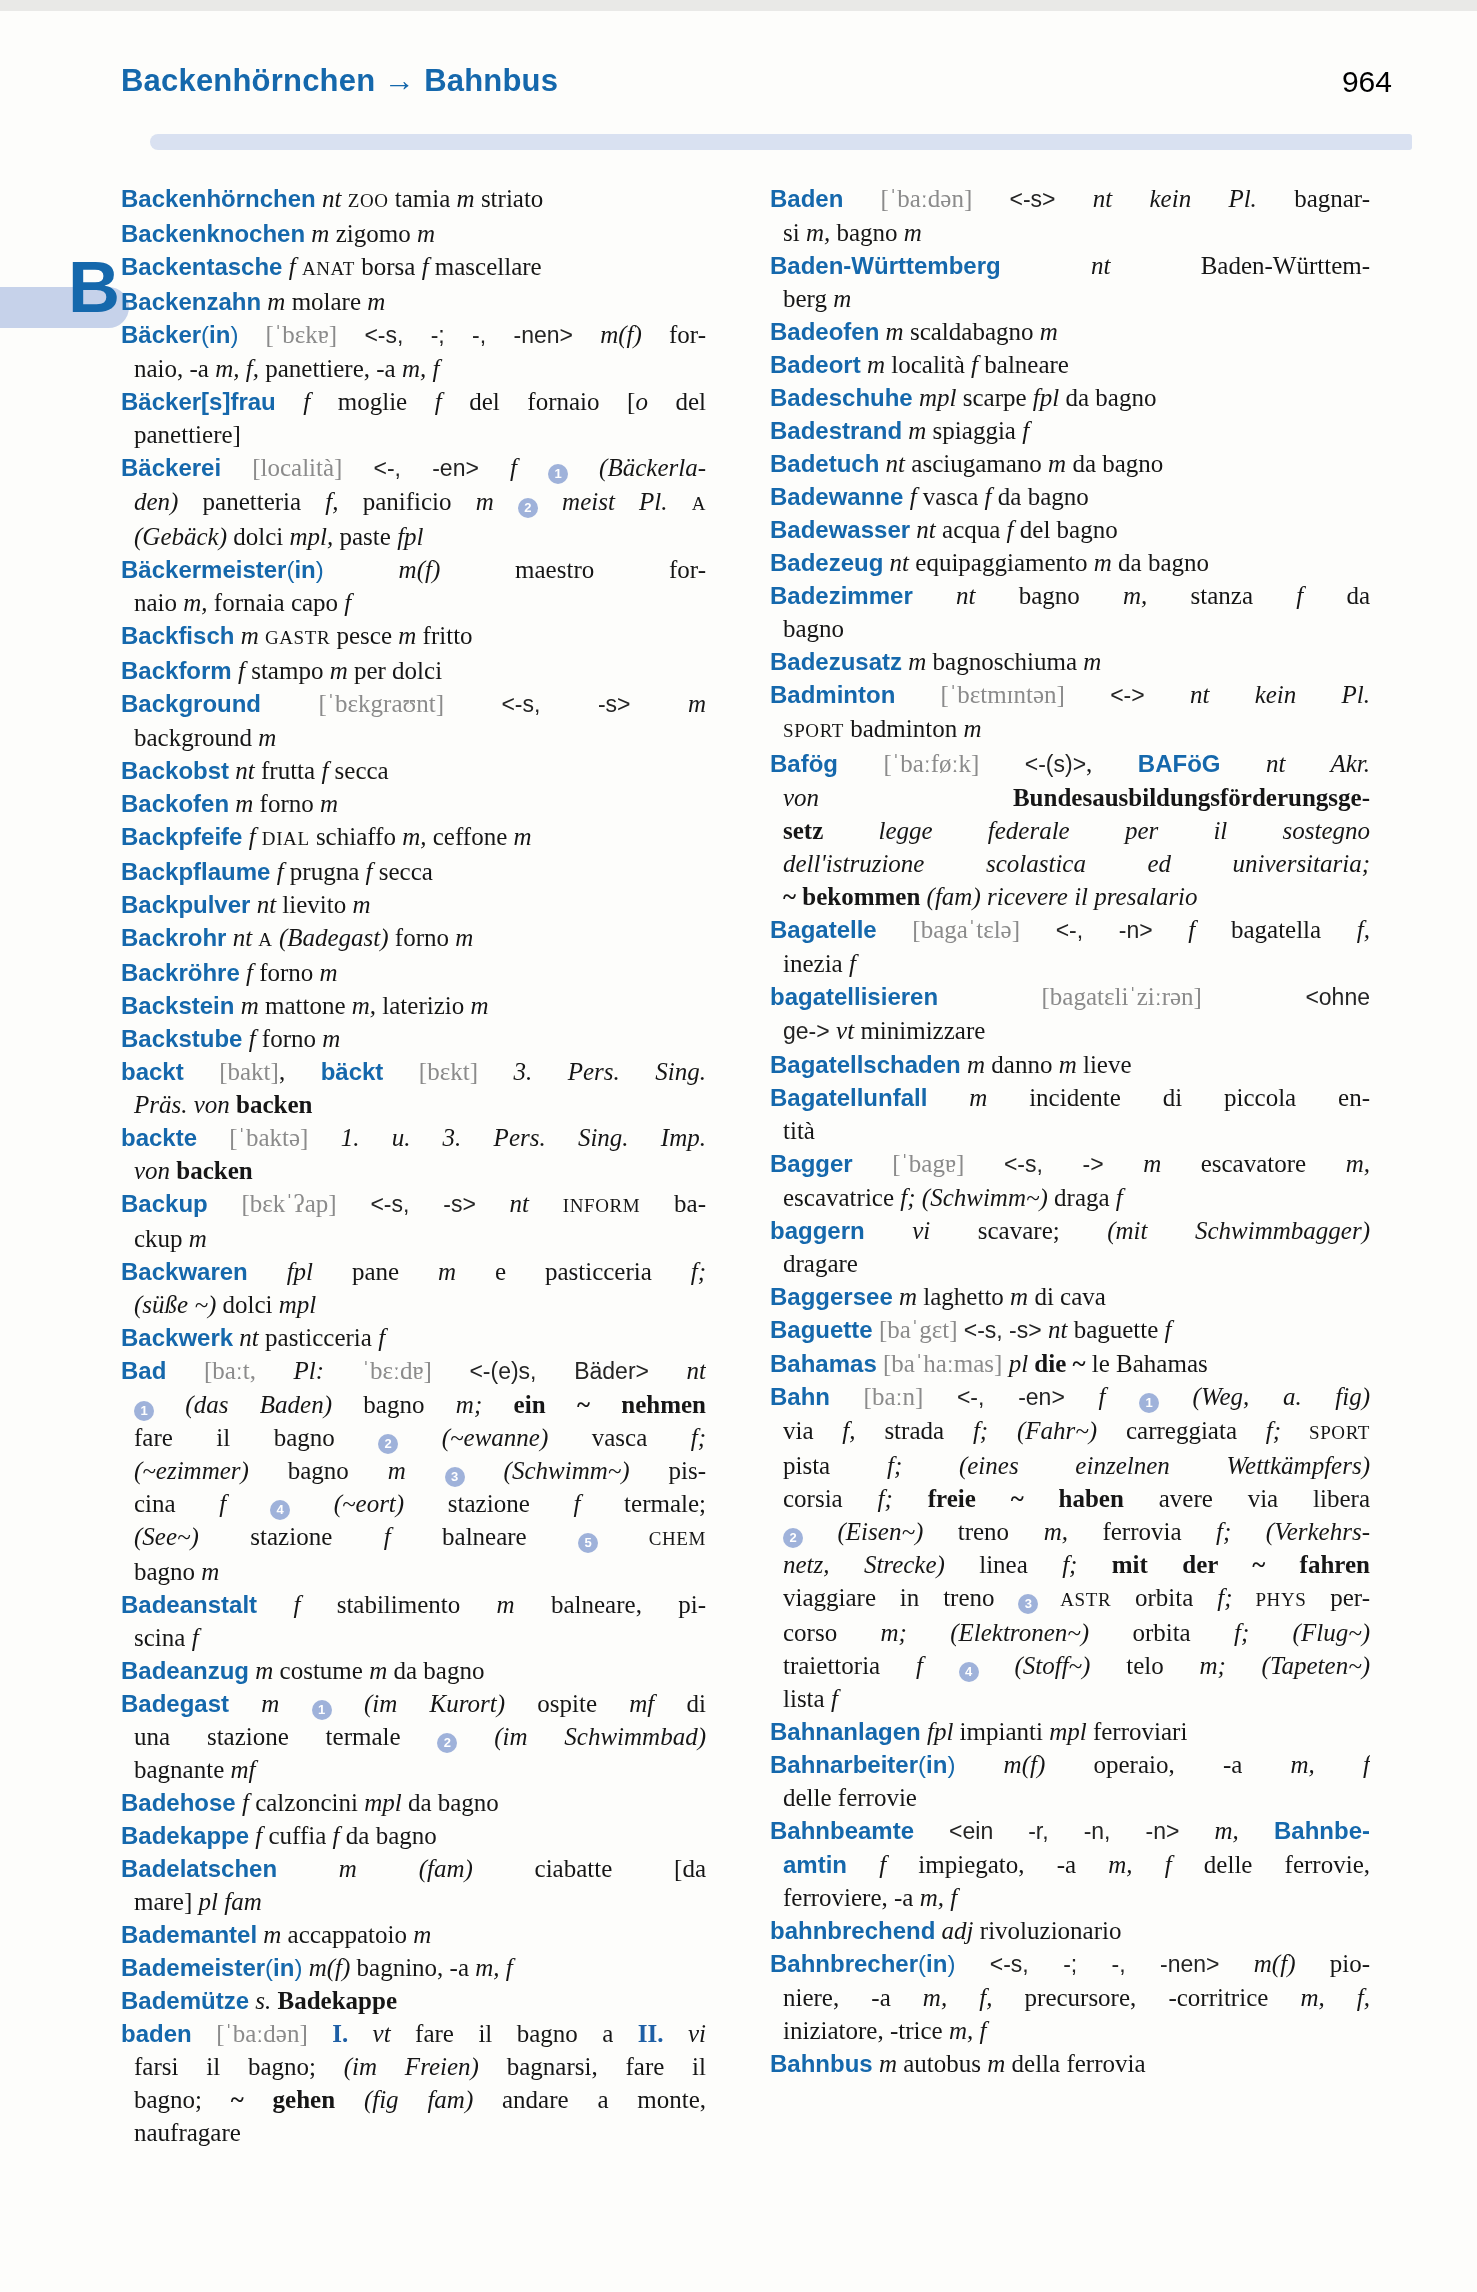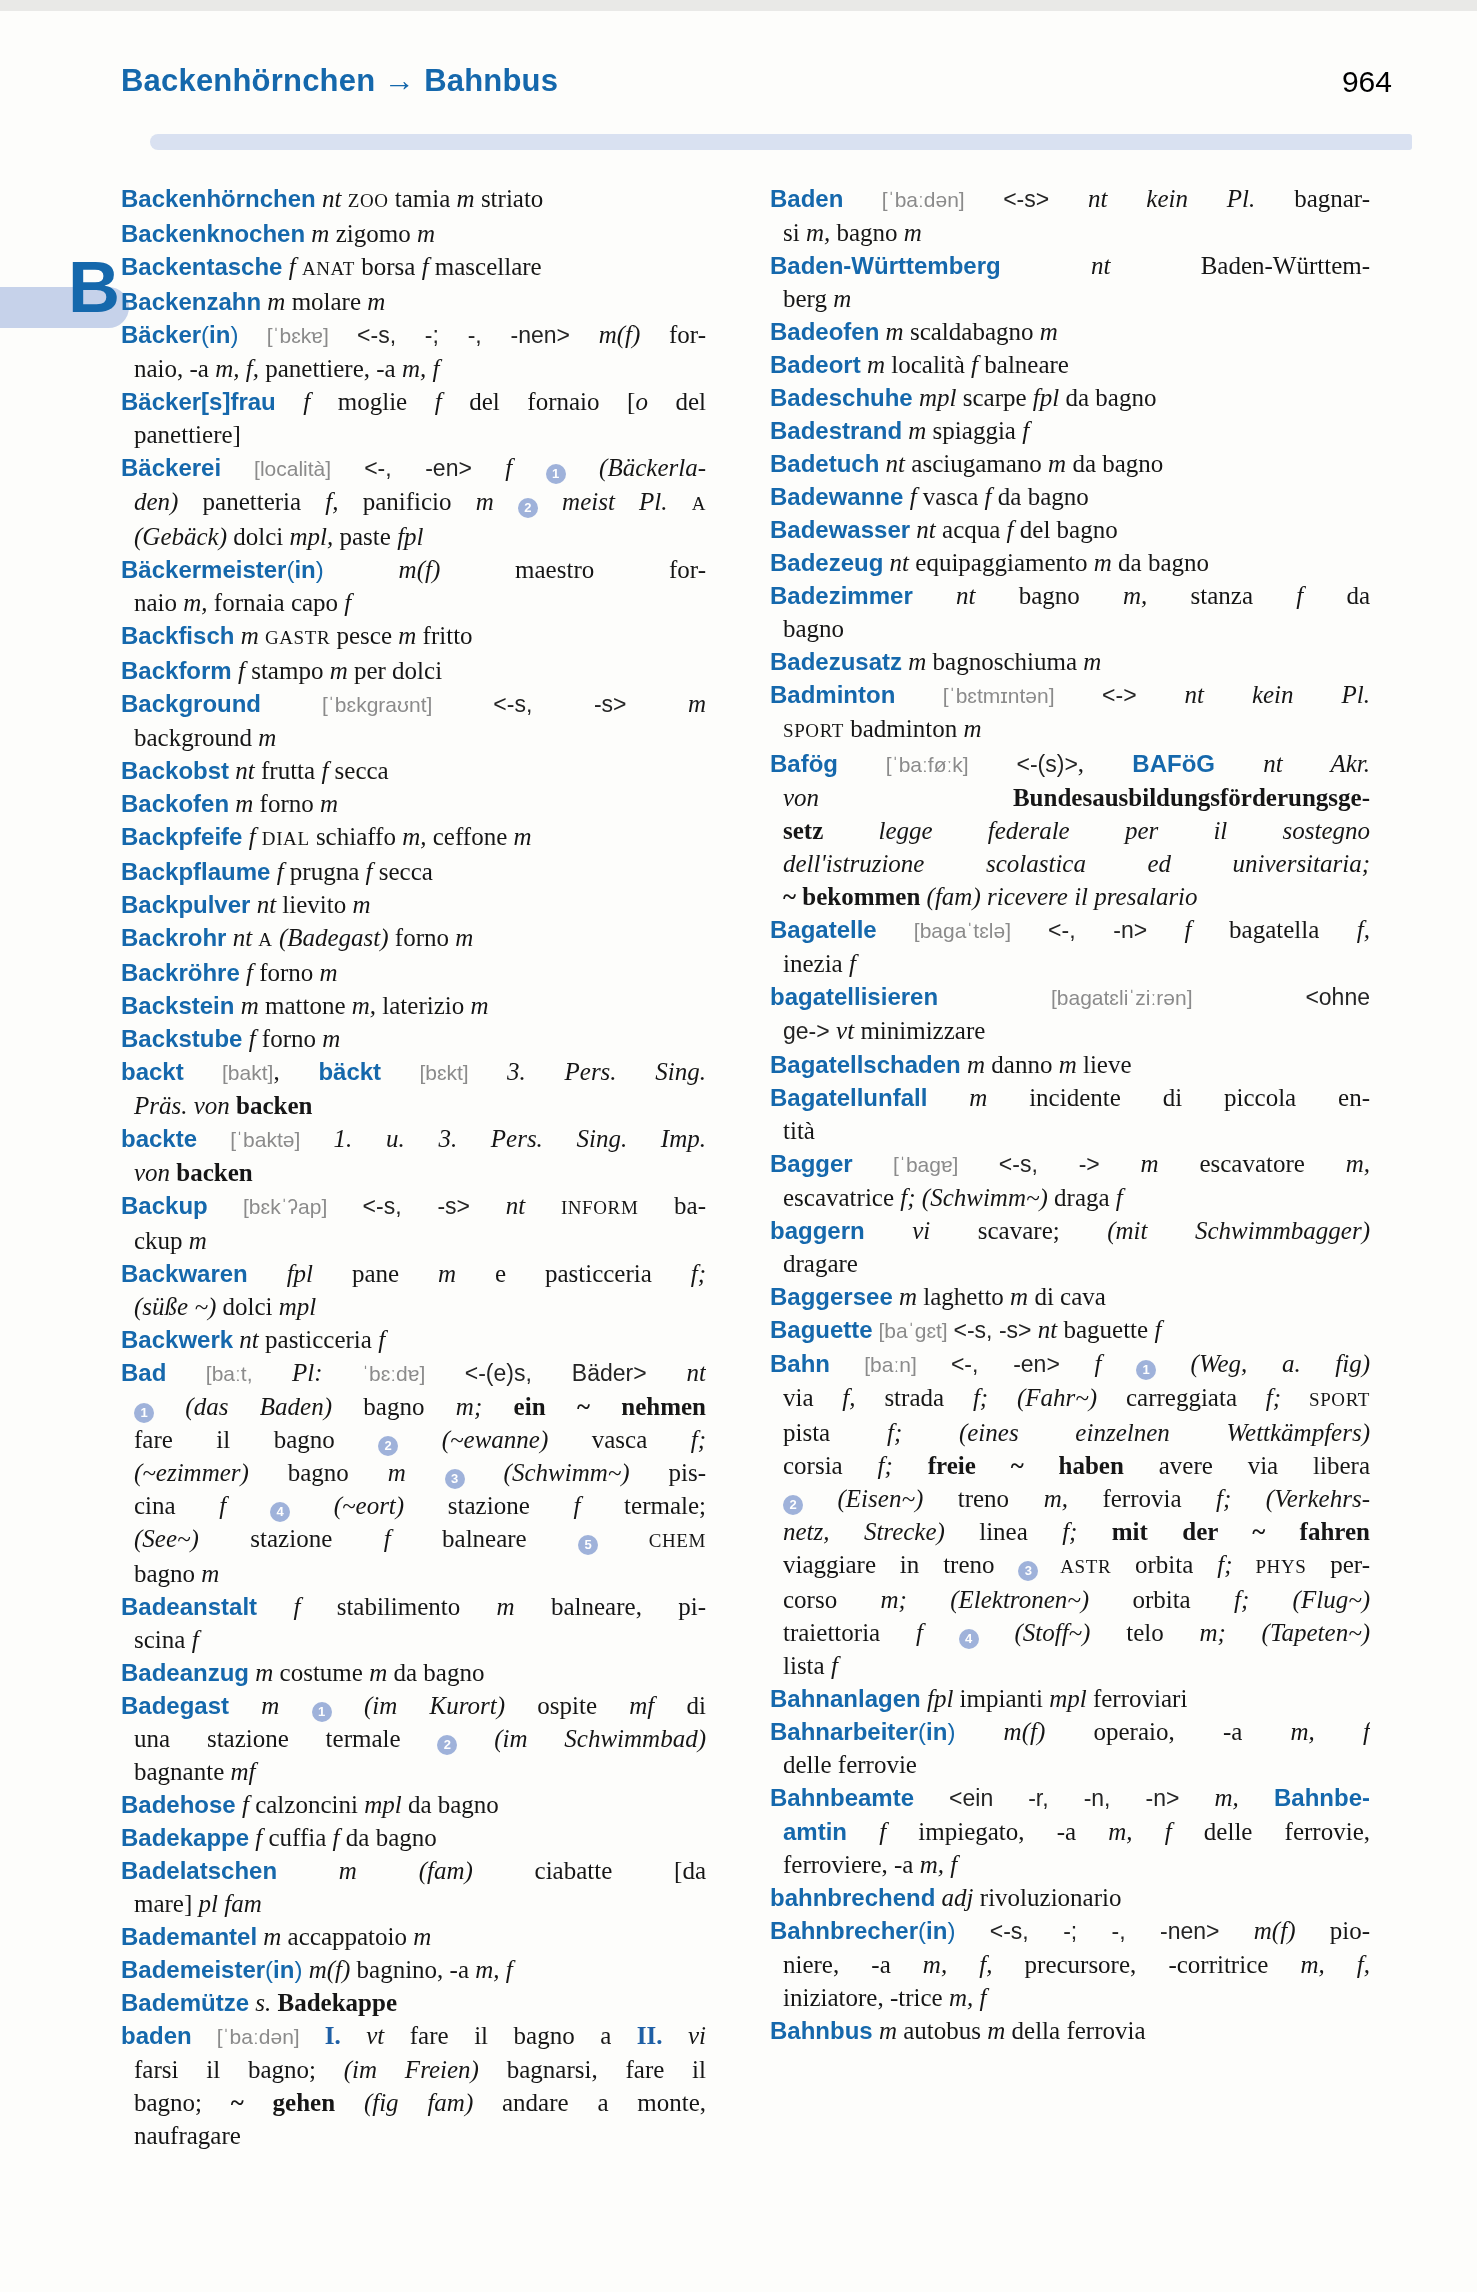--- a/index.html
+++ b/index.html
@@ -41,21 +41,21 @@
   #col-right{left:770px; width:600px;}
   .entry{margin:0; padding:0;}
   .line{
     font-size:25px; line-height:33px; text-align:justify; text-align-last:left;
     white-space:normal; overflow:hidden;
   }
   .line.just{text-align-last:justify;}
   .line.cont{padding-left:13px;}
   .s-h{font-family:"Liberation Sans",sans-serif;font-weight:700;color:var(--headword);font-size:24px;}
   .s-hl{font-family:"Liberation Sans",sans-serif;font-weight:400;color:var(--headword);font-size:24px;}
-  .s-p{font-family:Liberation Sans, sans-serif;color:var(--ipa);font-size:21px;}
+  .s-p{font-family:Liberation Serif, serif;color:var(--ipa);font-size:25px;}
   .s-g{font-family:"Liberation Sans",sans-serif;color:#242424;font-size:23px;}
   .s-i{font-style:italic;}
   .s-r{}
   .s-b{font-weight:700;}
   .s-R{font-weight:700;color:var(--roman);}
   .s-sc{text-transform:uppercase;font-size:19px;letter-spacing:0.6px;}
   .s-n{
     display:inline-flex;align-items:center;justify-content:center;
     width:20px;height:20px;border-radius:50%;background:var(--badge);
     color:#fff;font-family:"Liberation Sans",sans-serif;font-size:13px;
@@ -278,20 +278,23 @@
         <div class="line just"><span class="s-h">baggern</span><span class="s-i"> vi </span><span class="s-r">scavare; </span><span class="s-i">(mit Schwimmbagger)</span></div>
         <div class="line cont"><span class="s-r">dragare</span></div>
       </div>
       <div class="entry">
         <div class="line"><span class="s-h">Baggersee</span><span class="s-i"> m </span><span class="s-r">laghetto </span><span class="s-i">m</span><span class="s-r"> di cava</span></div>
       </div>
       <div class="entry">
         <div class="line"><span class="s-h">Baguette</span><span class="s-p"> [baˈgɛt] </span><span class="s-g">&lt;-s, -s&gt;</span><span class="s-i"> nt </span><span class="s-r">baguette </span><span class="s-i">f</span></div>
       </div>
       <div class="entry">
+        <div class="line"><span class="s-h">Bahamas</span><span class="s-p"> [baˈhaːmas] </span><span class="s-i">pl </span><span class="s-b">die ~</span><span class="s-r"> le Bahamas</span></div>
+      </div>
+      <div class="entry">
         <div class="line just"><span class="s-h">Bahn</span><span class="s-p"> [baːn] </span><span class="s-g">&lt;-, -en&gt;</span><span class="s-i"> f </span><span class="s-n">1</span><span class="s-i"> (Weg, a. fig)</span></div>
         <div class="line cont just"><span class="s-r">via </span><span class="s-i">f,</span><span class="s-r"> strada </span><span class="s-i">f; (Fahr~)</span><span class="s-r"> carreggiata </span><span class="s-i">f;</span><span class="s-sc"> sport</span></div>
         <div class="line cont just"><span class="s-r">pista </span><span class="s-i">f; (eines einzelnen Wettkämpfers)</span></div>
         <div class="line cont just"><span class="s-r">corsia </span><span class="s-i">f;</span><span class="s-b"> freie ~ haben</span><span class="s-r"> avere via libera</span></div>
         <div class="line cont just"><span class="s-n">2</span><span class="s-i"> (Eisen~)</span><span class="s-r"> treno </span><span class="s-i">m,</span><span class="s-r"> ferrovia </span><span class="s-i">f; (Verkehrs-</span></div>
         <div class="line cont just"><span class="s-i">netz, Strecke)</span><span class="s-r"> linea </span><span class="s-i">f;</span><span class="s-b"> mit der ~ fahren</span></div>
         <div class="line cont just"><span class="s-r">viaggiare in treno </span><span class="s-n">3</span><span class="s-sc"> astr</span><span class="s-r"> orbita </span><span class="s-i">f;</span><span class="s-sc"> phys</span><span class="s-r"> per-</span></div>
         <div class="line cont just"><span class="s-r">corso </span><span class="s-i">m; (Elektronen~)</span><span class="s-r"> orbita </span><span class="s-i">f; (Flug~)</span></div>
         <div class="line cont just"><span class="s-r">traiettoria </span><span class="s-i">f </span><span class="s-n">4</span><span class="s-i"> (Stoff~)</span><span class="s-r"> telo </span><span class="s-i">m; (Tapeten~)</span></div>
         <div class="line cont"><span class="s-r">lista </span><span class="s-i">f</span></div>

